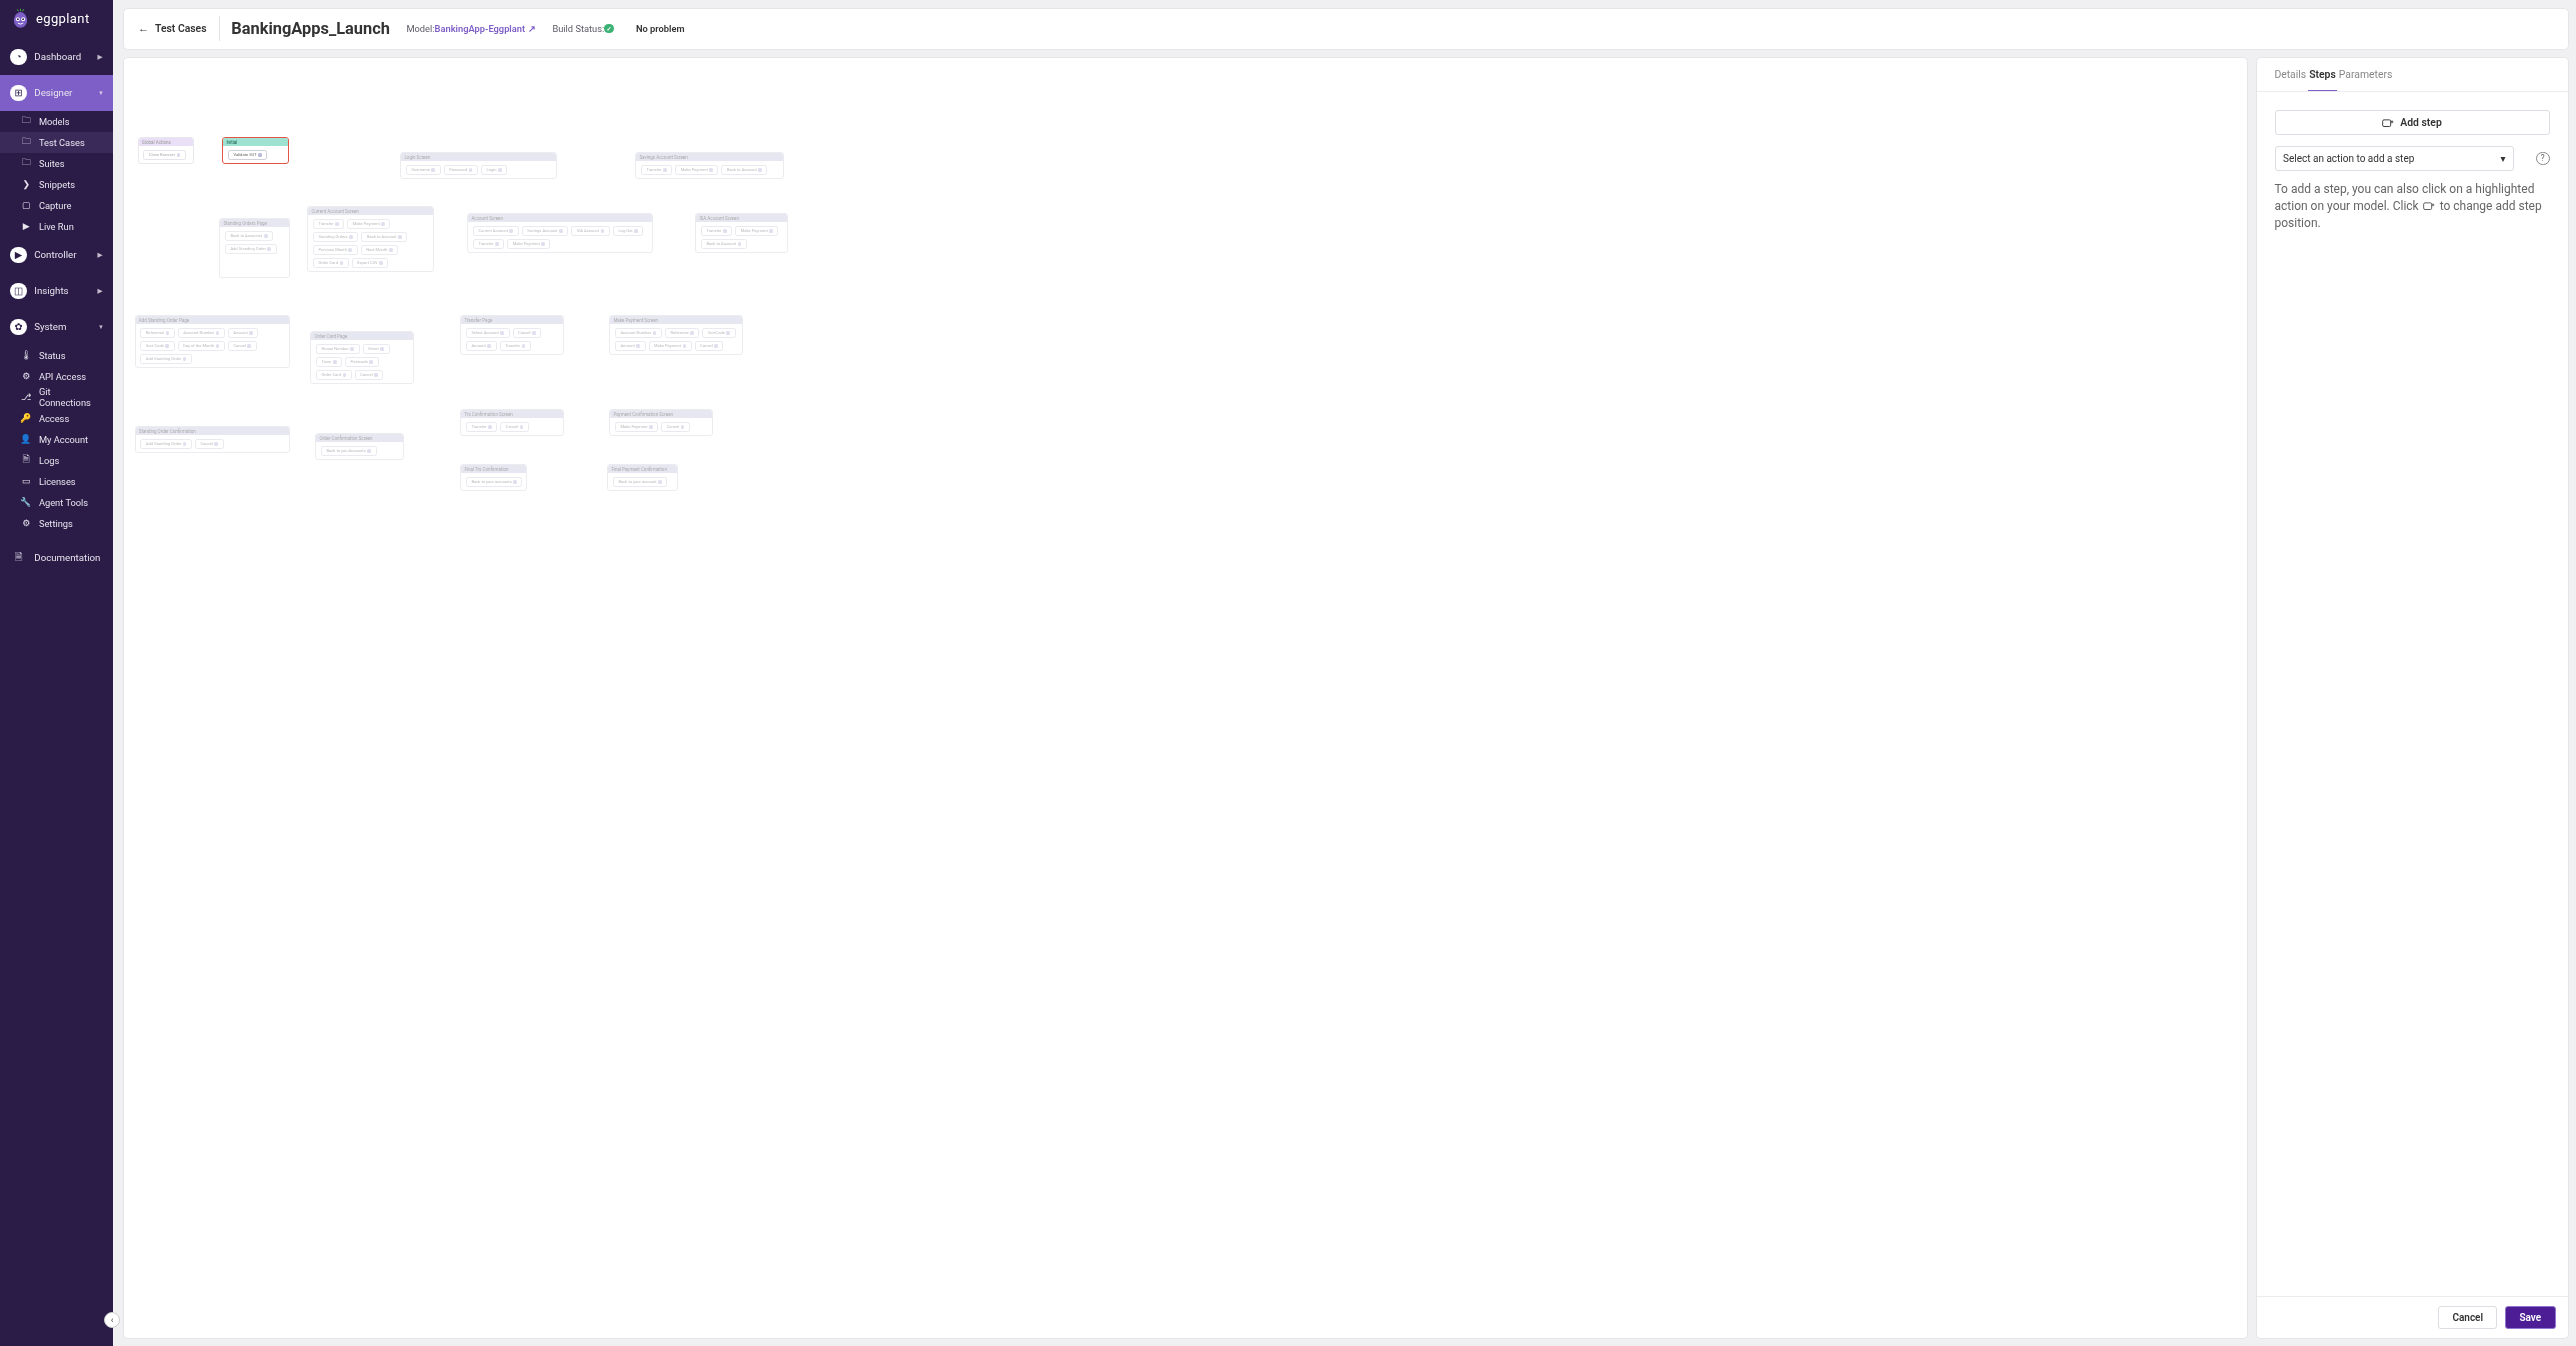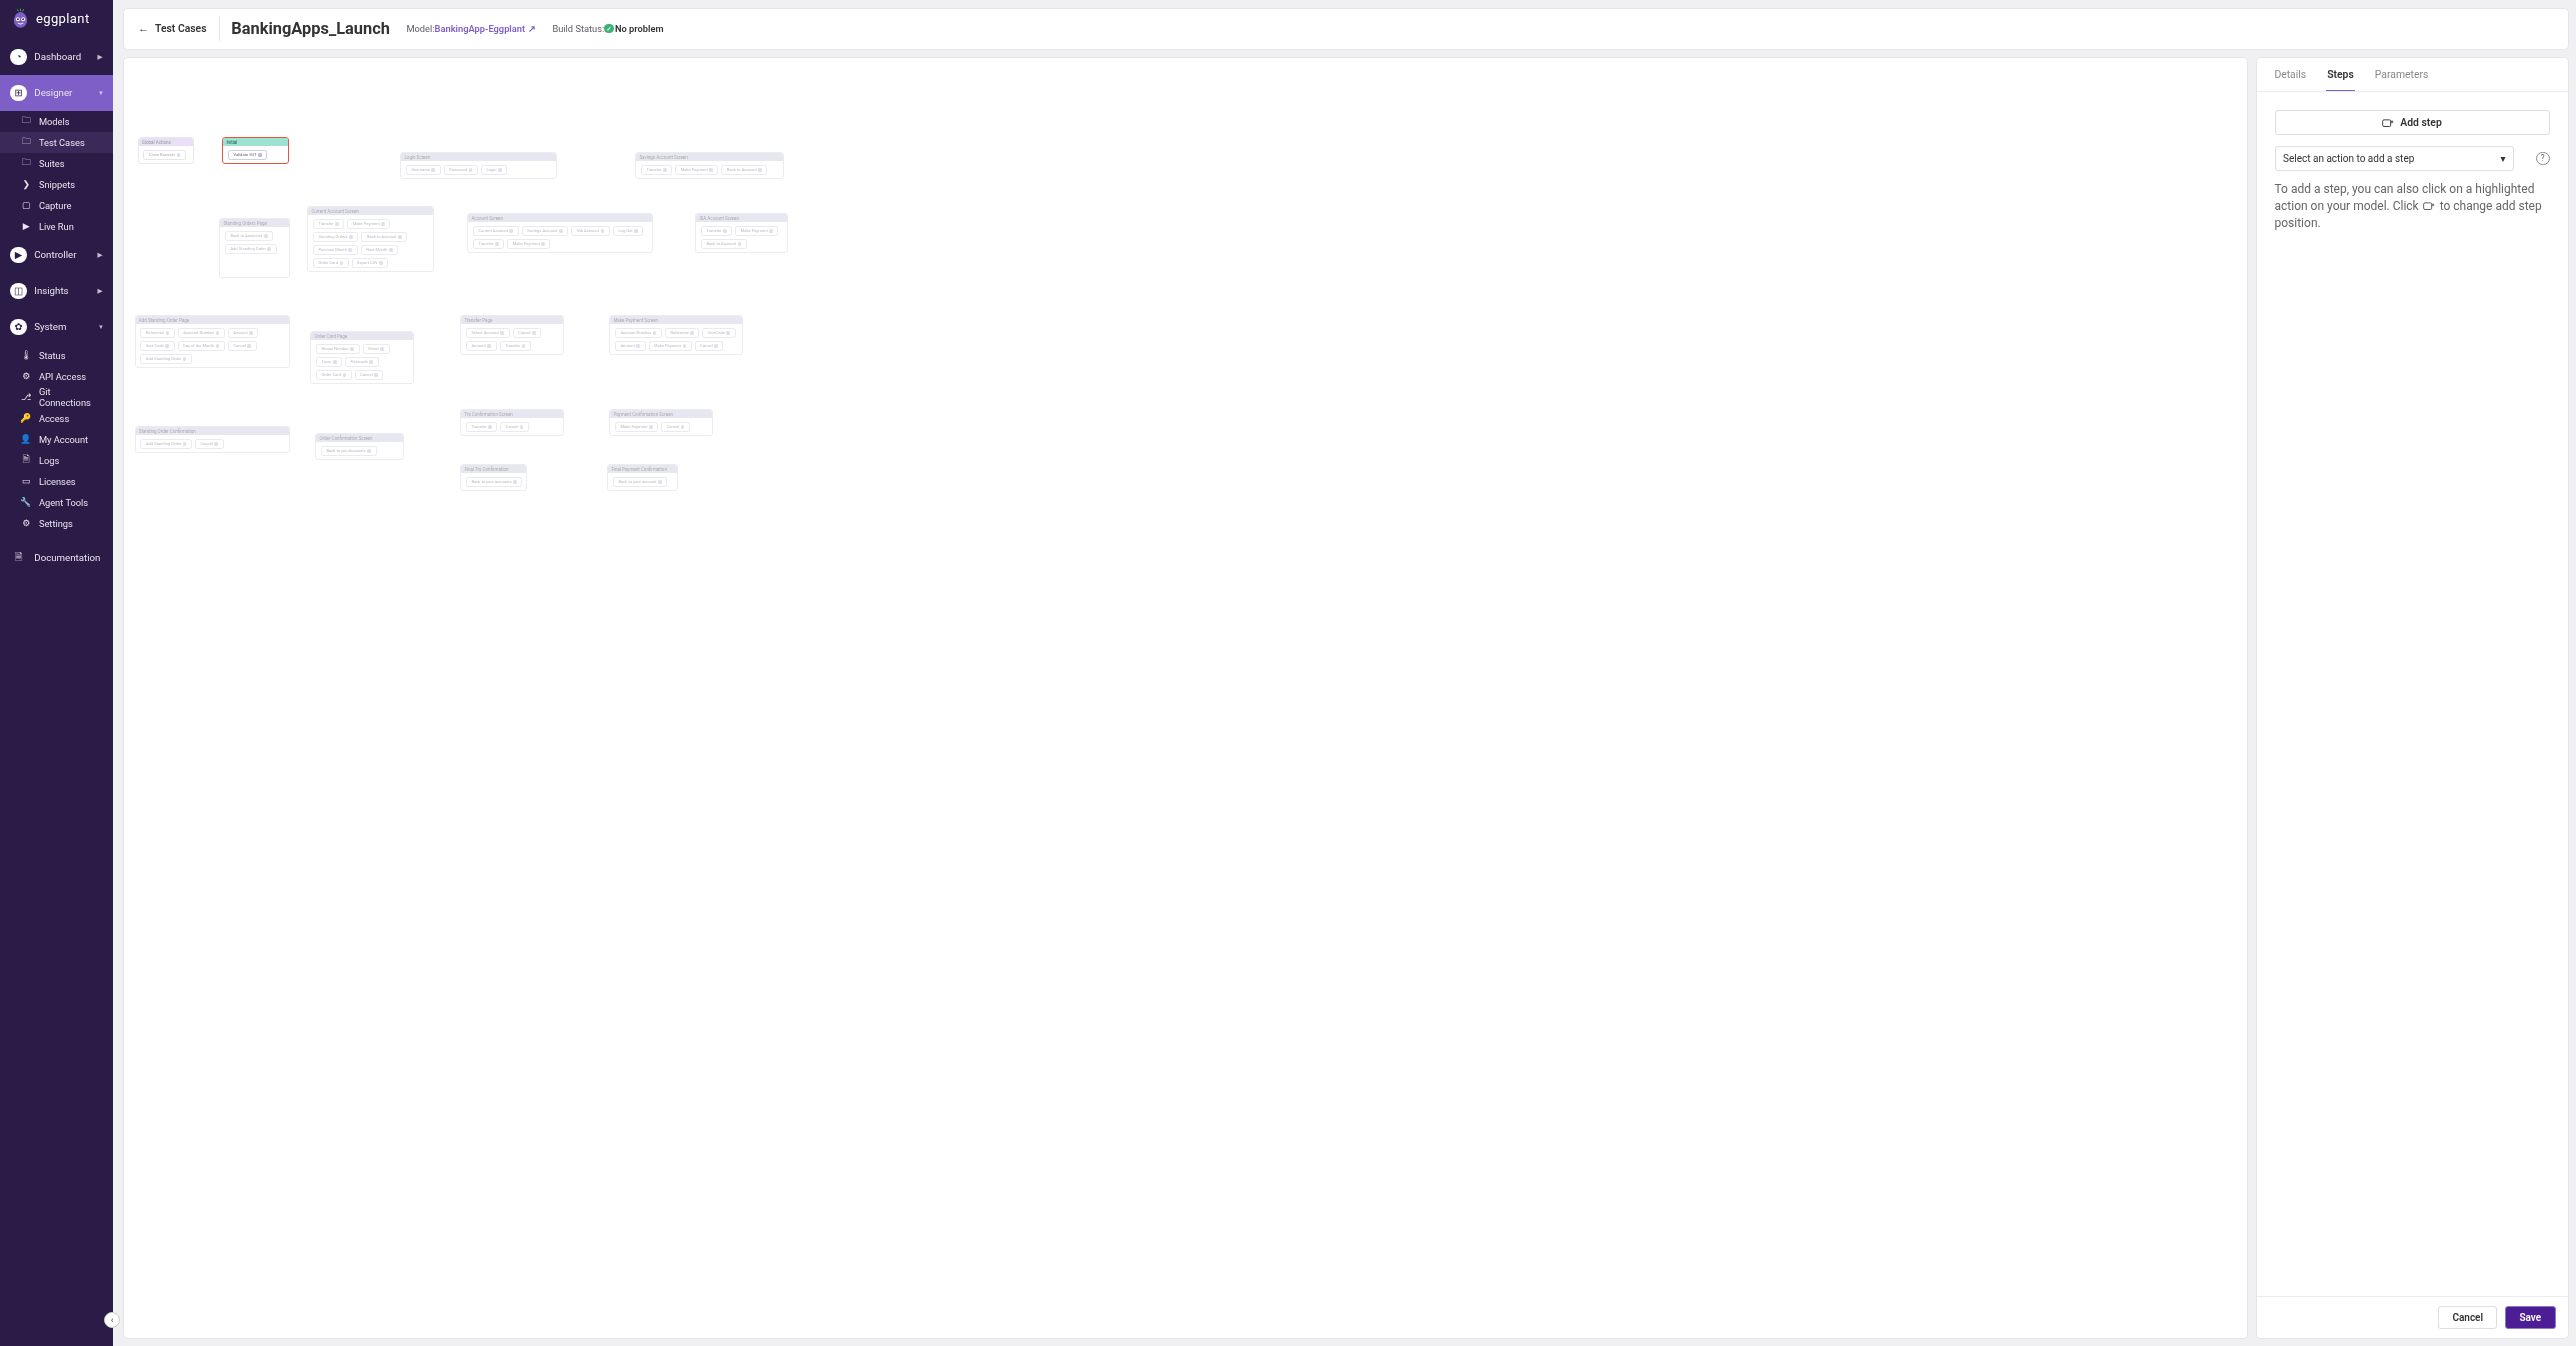--- a/index.html
+++ b/index.html
@@ -28,41 +28,41 @@
   
   .main { flex: 1; display: flex; flex-direction: column; min-width: 0; }
   .topbar { background: #fff; margin: 7.5px 7.5px 0 10.4px; border-radius: 4.5px; border: 0.7px solid #e5e5e8; padding: 7.5px 13.4px; display: flex; align-items: center; gap: 12px; }
   .bc { display: flex; align-items: center; gap: 6px; font-size: 10.4px; font-weight: 600; cursor: pointer; }
   .bc-arrow { font-size: 11.2px; }
   .vline { width: 0.7px; height: 25px; background: #e2e2e6; }
   .page-title { font-size: 16.4px; font-weight: 700; }
   .meta-block { display: flex; gap: 0px; font-size: 9.3px; padding-left: 4.5px; }
   .meta-label { color: #5b5b66; }
   .meta-value.link { color: #7e5fc7; font-weight: 600; display: flex; align-items: center; gap: 3px; cursor: pointer; }
-  .status-ok { display: flex; align-items: center; gap: 1px; font-weight: 600; }
+  .status-ok { display: flex; align-items: center; gap: 22px; font-weight: 600; }
   .status-dot { width: 9.7px; height: 9.7px; border-radius: 50%; background: #3bb273; display: flex; align-items: center; justify-content: center; color: #fff; font-size: 6px; }
 
   .workspace { flex: 1; display: flex; gap: 7.5px; margin: 7.5px 7.5px 7.5px 10.4px; min-height: 0; }
 
   
   .canvas { flex: 1; background: #fff; border: 0.7px solid #e5e5e8; border-radius: 4.5px; position: relative; overflow: hidden; }
   .node { position: absolute; border: 0.7px solid #d4d4de; border-radius: 3px; background: rgba(255,255,255,0.7); opacity: .45; }
   .node-title { font-size: 4.5px; padding: 1.5px 3px; background: #c9cbe2; color: #444; border-radius: 2.2px 2.2px 0 0; white-space: nowrap; overflow: hidden; }
   .node-inner { padding: 3.7px 4.5px; display: flex; flex-wrap: wrap; gap: 3px; }
   .act { font-size: 4.1px; border: 0.7px solid #d0d0dc; background: #fff; border-radius: 2.2px; padding: 1.5px 4.5px; display: inline-flex; align-items: center; gap: 1.5px; color: #666; white-space: nowrap; }
   .act .handle { width: 3.7px; height: 3.7px; background: #b9bada; border-radius: 1.5px; }
 
   .node.ga { opacity: .55; }
   .node.ga .node-title { background: #d8c6f0; }
   .node.highlight { opacity: 1; border: 1.5px solid #e05544; }
   .node.highlight .node-title { background: #9fe2d2; color: #115e4e; }
 
   
   .panel { width: 313px; background: #fff; border: 0.7px solid #e5e5e8; border-radius: 4.5px; display: flex; flex-direction: column; }
-  .tabs { display: flex; gap: 18px; padding: 0 16.4px; border-bottom: 0.7px solid #ececf0; }
+  .tabs { display: flex; padding: 0 16.4px; border-bottom: 0.7px solid #ececf0; }
   .tab { padding: 9.7px 1.5px; font-size: 10.4px; color: #888; cursor: pointer; border-bottom: 1.5px solid transparent; }
   .tab.active { color: #333; font-weight: 600; border-bottom: 1.5px solid #7e5fc7; }
 
   .panel-body { flex: 1; padding: 18px 18px; display: flex; flex-direction: column; gap: 10.4px; }
   .add-step-btn { border: 0.7px solid #dcdce2; border-radius: 3px; background: #fff; height: 25px; display: flex; align-items: center; justify-content: center; gap: 6px; font-weight: 600; cursor: pointer; }
   .action-select-row { display: flex; align-items: center; gap: 22px; }
   .action-select { flex: 1; border: 0.7px solid #dcdce2; border-radius: 3px; height: 25px; padding: 0 7.5px; background: #fff; display: flex; align-items: center; justify-content: space-between; font-size: 10px; cursor: pointer; }
   .help-ic { width: 13.4px; height: 13.4px; border: 1.1px solid #888; border-radius: 50%; display: flex; align-items: center; justify-content: center; font-size: 8.2px; color: #666; cursor: pointer; }
   .hint { font-size: 12px; color: #666; line-height: 1.4; }
   .hint .inline-ic { display: inline-flex; vertical-align: -1.5px; margin: 0 1.5px; }

